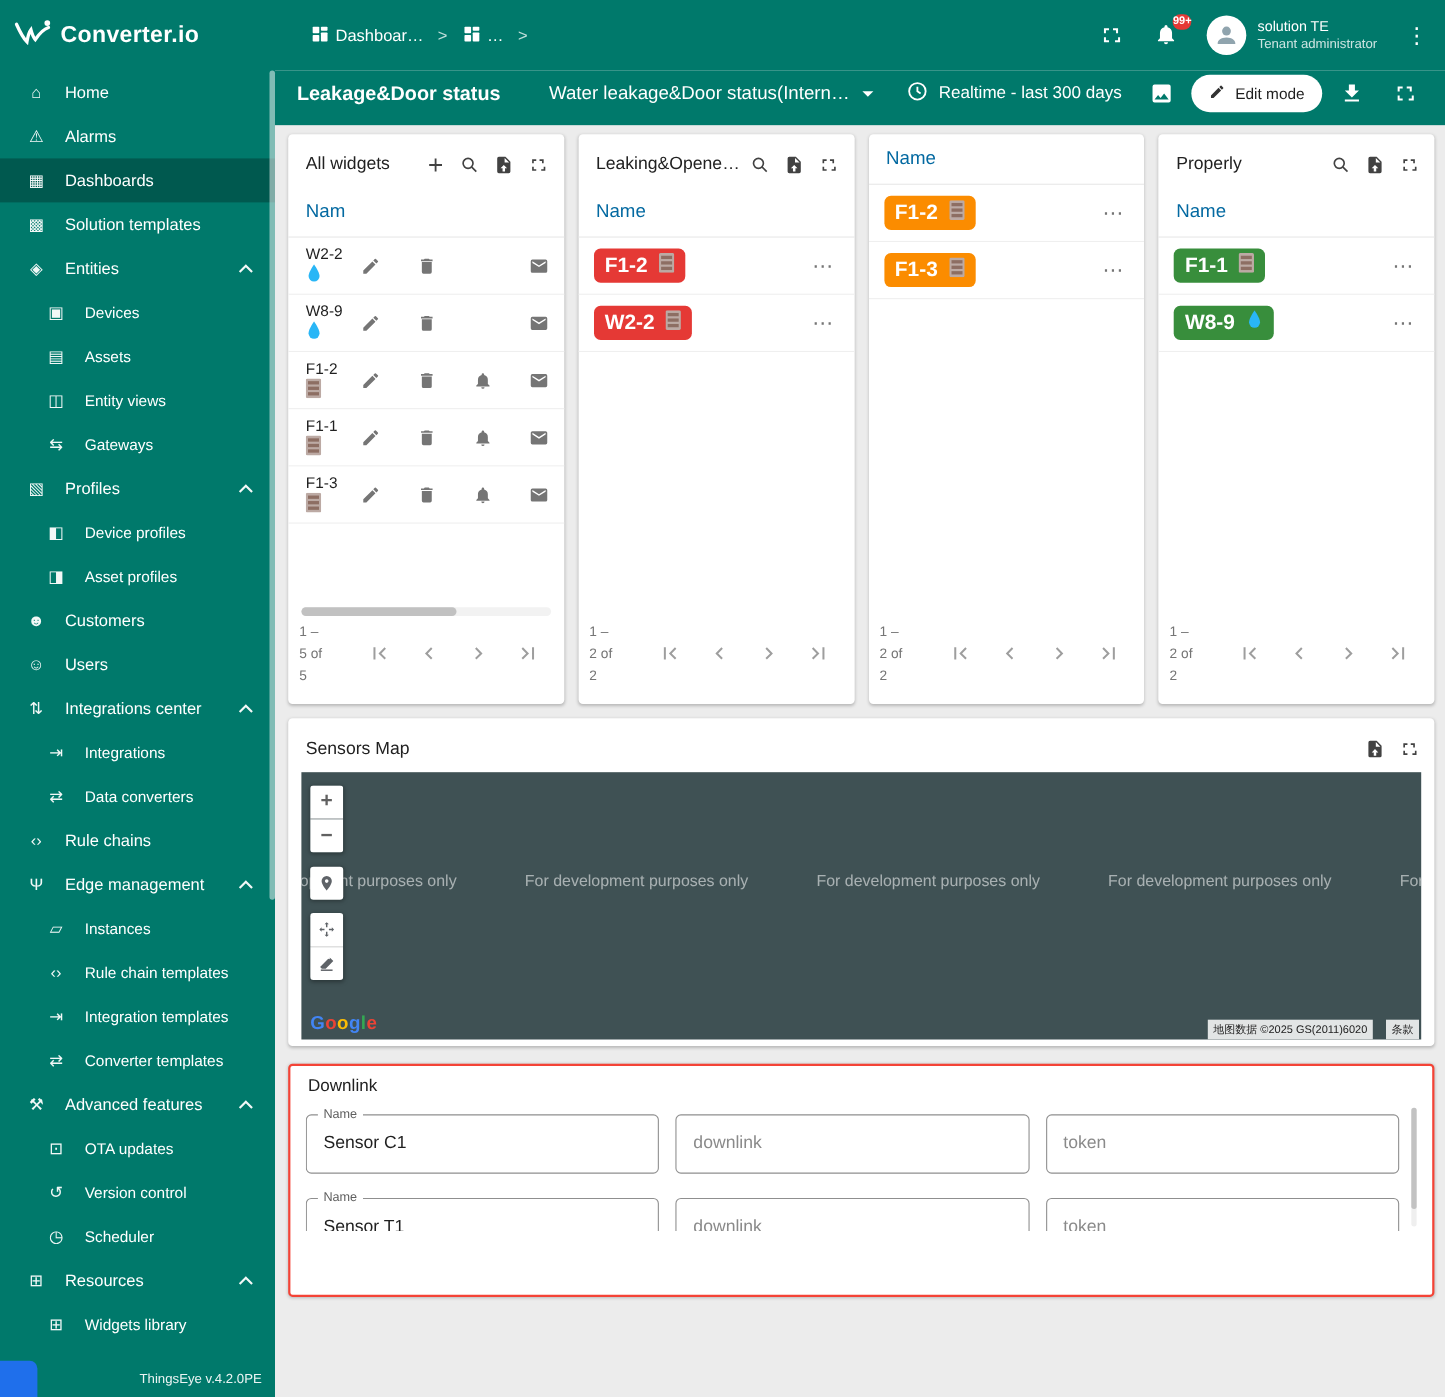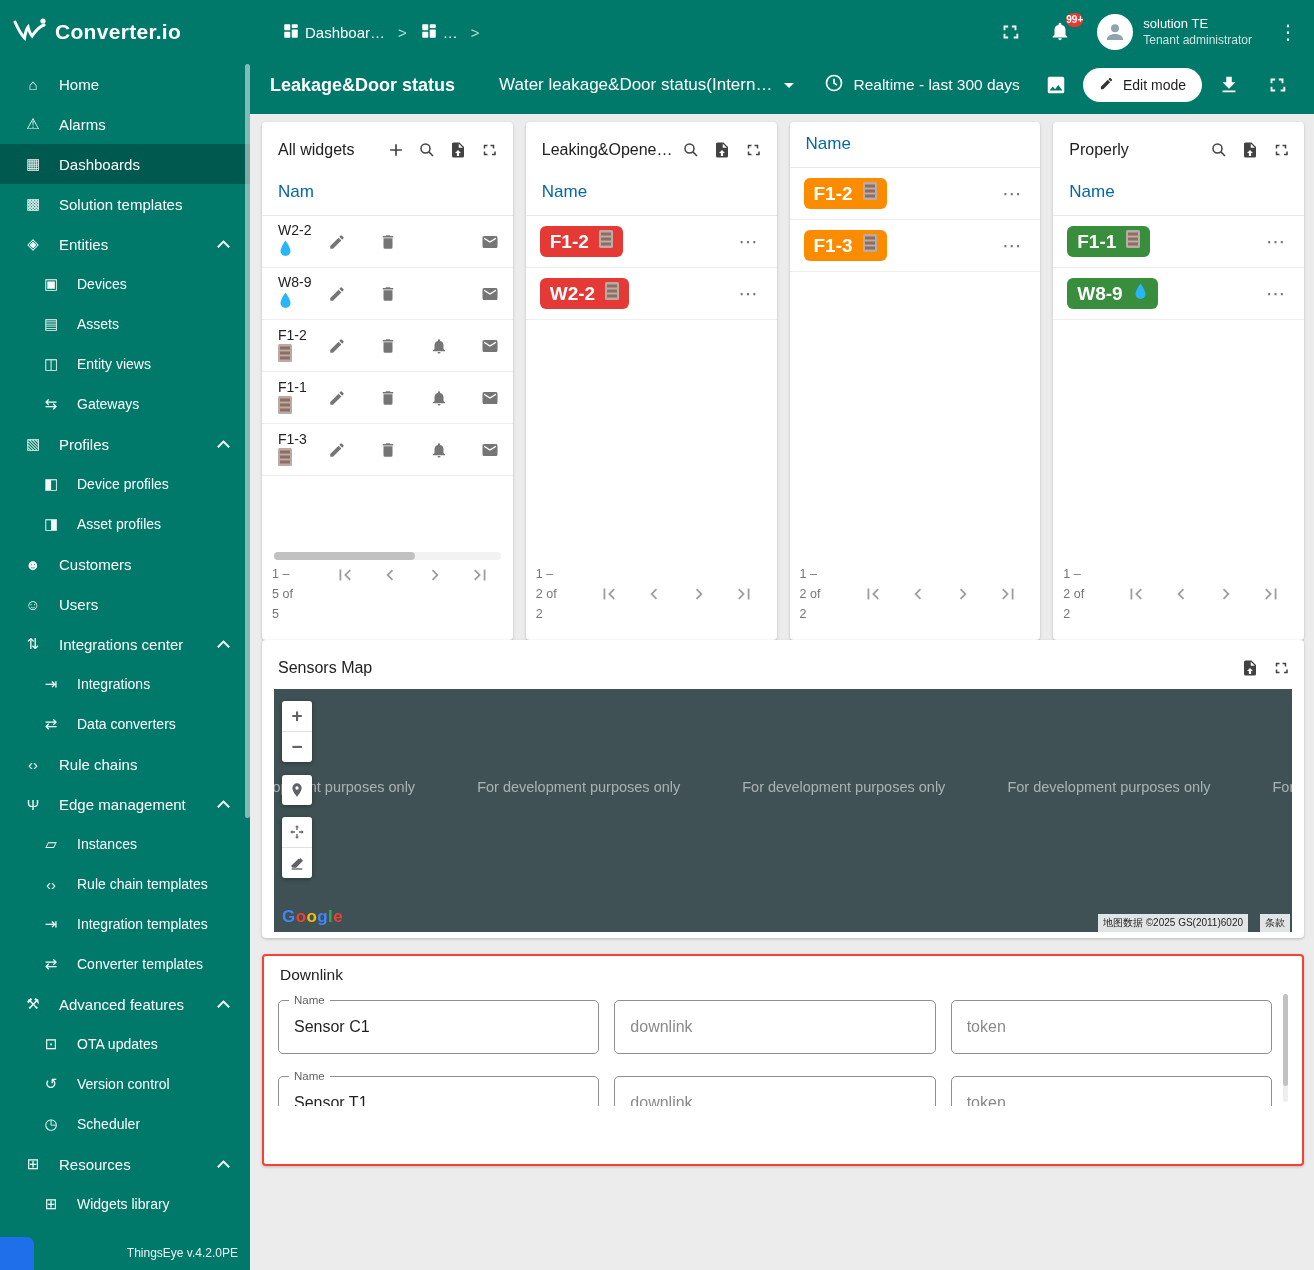--- a/index.html
+++ b/index.html
@@ -68,21 +68,21 @@
   .pagi{margin-top:auto;display:flex;align-items:center;padding:10px 10px 16px 10px}
   .pg-label{width:26px;font-size:12.5px;color:#757575;line-height:20px}
   .pg-btns{display:flex;gap:23px;margin-left:36px;align-items:center}
   .pg-btn{border:none;background:none;padding:0;width:22px;height:22px;display:flex;align-items:center;justify-content:center}
 
   .p-row{height:52px;display:flex;align-items:center;justify-content:space-between;border-bottom:1px solid #efefef;padding:0 16px 0 14px}
   .pill{display:inline-flex;align-items:center;gap:10px;height:31px;padding:0 10px;border-radius:6px;color:#fff;font-weight:bold;font-size:19px}
   .more-btn{border:none;background:none;color:#757575;font-size:19px;letter-spacing:1px;padding:2px}
 
   
-  .map-card{height:298px;flex:none}
+  .map-card{margin-top:13px;height:298px;flex:none}
   .map-area{margin:1px 12px 6px;height:266px;background:#3F5154;position:relative;overflow:hidden}
   .wm-row{position:absolute;top:90px;left:-62px;white-space:nowrap}
   .wm{display:inline-block;margin-right:62px;color:rgba(255,255,255,.55);font-size:14.5px}
   .mapbtn{width:30px;height:30px;background:#fff;border:none;display:flex;align-items:center;justify-content:center;padding:0}
   .zoomstack,.toolstack{position:absolute;left:8px;border-radius:3px;overflow:hidden;box-shadow:0 1px 4px rgba(0,0,0,.35)}
   .zoomstack{top:12px}
   .toolstack{top:128px}
   .zoom-div{height:1px;background:#e0e0e0}
   .zoom-txt{font-size:19px;color:#616161;font-weight:bold}
   .pinbtn{position:absolute;left:8px;top:86px;border-radius:3px;box-shadow:0 1px 4px rgba(0,0,0,.35)}
@@ -519,21 +519,21 @@
                     </svg>
                   </button>
                 </div>
               </div>
             </div>
           <div class="pagi" style="padding-top:0">
             <div style="width:100%">
               <div class="hscroll">
                   <div class="hscroll-thumb"></div>
                 </div>
-              <div style="display:flex;align-items:flex-start;margin-top:4px">
+              <div style="display:flex;align-items:center;margin-top:4px">
                 <span class="pg-label">1 – 5 of 5</span>
                 <span class="pg-btns">
                   <button class="pg-btn">
                       <svg width="22" height="22" viewBox="0 0 24 24" fill="#9E9E9E">
                         <path d="M18.41 16.59 13.82 12l4.59-4.59L17 6l-6 6 6 6 1.41-1.41zM6 6h2v12H6z"></path>
                       </svg>
                     </button>
                   <button class="pg-btn">
                       <svg width="22" height="22" viewBox="0 0 24 24" fill="#9E9E9E">
                         <path d="M15.41 16.59 10.83 12l4.58-4.59L14 6l-6 6 6 6 1.41-1.41z"></path>

